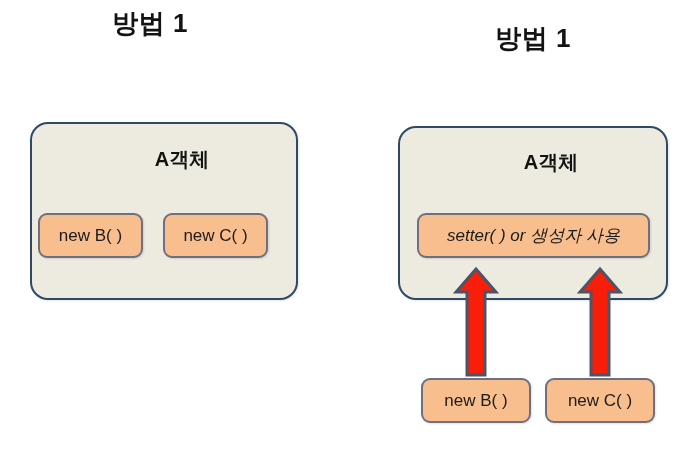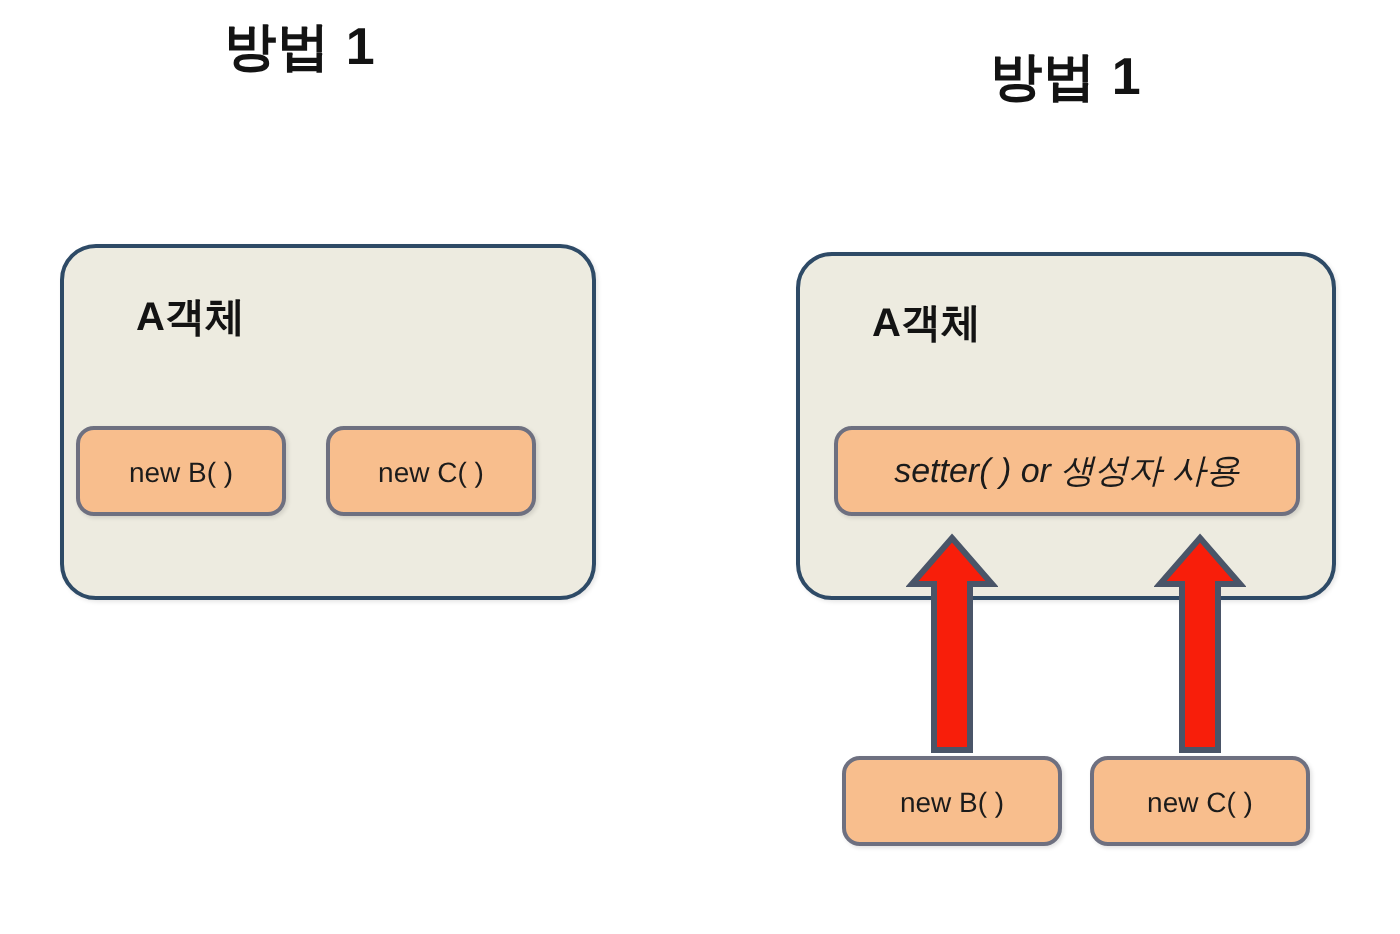--- a/index.html
+++ b/index.html
@@ -40,41 +40,42 @@
     box-sizing: border-box;
     box-shadow: 1px 1px 2px rgba(0,0,0,0.10);
   }
   #container-left  { left: 30px;  top: 122px; width: 268px; height: 178px; }
   #container-right { left: 398px; top: 126px; width: 270px; height: 174px; }
 
   .container-label {
     position: absolute;
     left: 0;
     right: 0;
+    text-align: center;
     font-size: 20px;
     font-weight: bold;
     color: #131313;
     white-space: nowrap;
     line-height: 1;
     margin-left: 36px;
   }
   #container-left  .container-label { top: 25px; }
   #container-right .container-label { top: 24px; }
 
   
   .orange-box {
     position: absolute;
     background: #F8BE8D;
     border: 2px solid #6E7080;
     border-radius: 9px;
     box-sizing: border-box;
     display: flex;
     align-items: center;
     justify-content: center;
-    font-size: 14px;
+    font-size: 17px;
     color: #1b1b1b;
     white-space: nowrap;
     box-shadow: 1px 1px 2px rgba(0,0,0,0.12);
   }
 
   
   #box-new-b-left  { left: 38px;  top: 213px; width: 105px; height: 45px; }
   #box-new-c-left  { left: 163px; top: 213px; width: 105px; height: 45px; }
 
   

